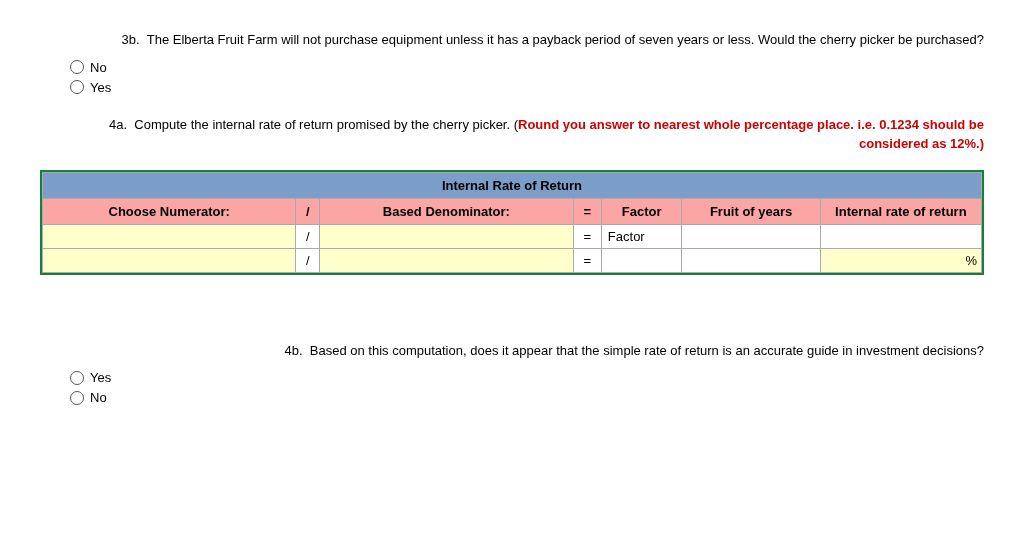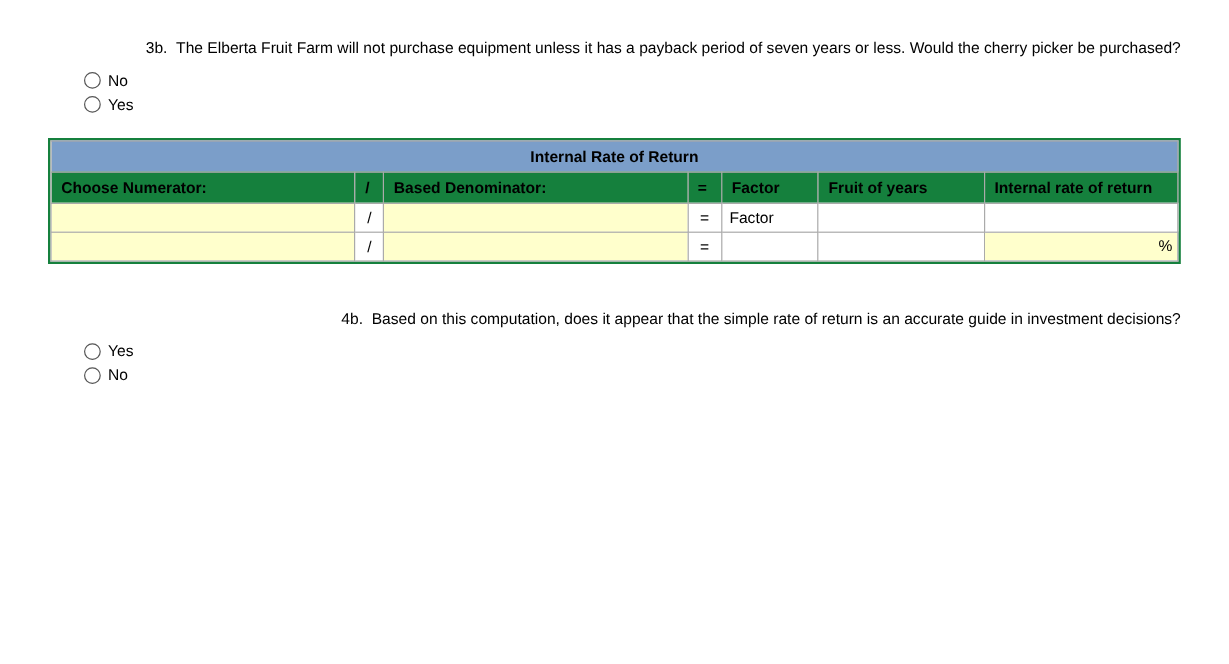--- a/index.html
+++ b/index.html
@@ -55,23 +55,23 @@
     .irr-table .header-row-top td {
       background: #7b9ec9;
       color: #000;
       text-align: center;
       font-weight: bold;
       padding: 5px 8px;
       border: 1px solid #aaa;
       font-size: 13px;
     }
     .irr-table .header-row-sub td {
-      background: #15803d;
+      background: #fca5a5;
       font-weight: bold;
-      text-align: left;
+      text-align: center;
       padding: 5px 8px;
       border: 1px solid #aaa;
       font-size: 13px;
     }
     .irr-table .data-row td {
       padding: 4px 6px;
       border: 1px solid #aaa;
       font-size: 13px;
       background: #fff;
     }
@@ -128,20 +128,24 @@
       <span>No</span>
     </div>
     <div class="radio-item">
       <span class="radio-circle"></span>
       <span>Yes</span>
     </div>
   </div>
 </div>
 
 <div class="question-block">
+  <div class="question-text">
+    <span>4a.</span>
+    &nbsp;<span>Compute the internal rate of return promised by the cherry picker. (</span><span class="red-bold">Round you answer to nearest whole percentage place. i.e. 0.1234 should be considered as 12%.)</span>
+  </div>
 
   <div class="irr-table-container">
     <table class="irr-table">
       <colgroup>
         <col class="col-numerator">
         <col class="col-slash">
         <col class="col-denominator">
         <col class="col-equals">
         <col class="col-factor">
         <col class="col-years">
@@ -198,21 +202,21 @@
           <td class="input-cell percent-cell" style="position:relative;">
             <input class="cell-input" type="text" style="padding-right: 16px;">
             <span class="percent-symbol">%</span>
           </td>
         </tr>
       </tbody>
     </table>
   </div>
 </div>
 
-<div class="question-block" style="margin-top: 36px;">
+<div class="question-block" style="margin-top: 66px;">
   <div class="question-text">
     <span>4b.</span>
     &nbsp;<span>Based on this computation, does it appear that the simple rate of return is an accurate guide in investment decisions?</span>
   </div>
   <div class="radio-group">
     <div class="radio-item">
       <span class="radio-circle"></span>
       <span>Yes</span>
     </div>
     <div class="radio-item">

